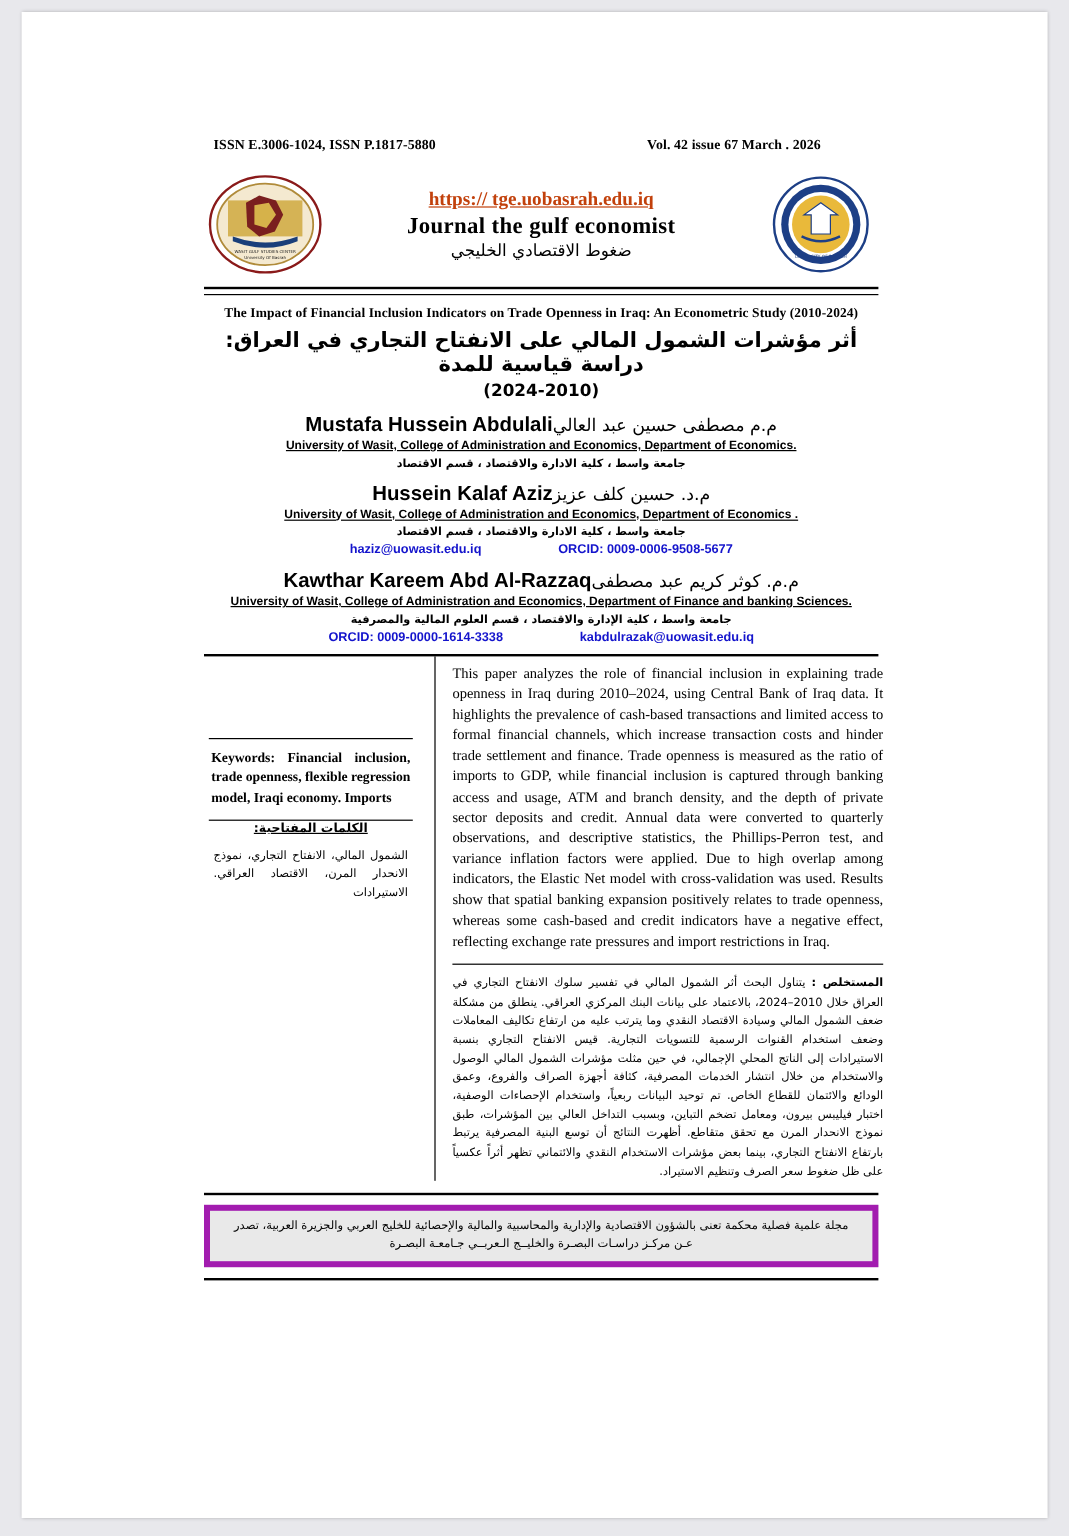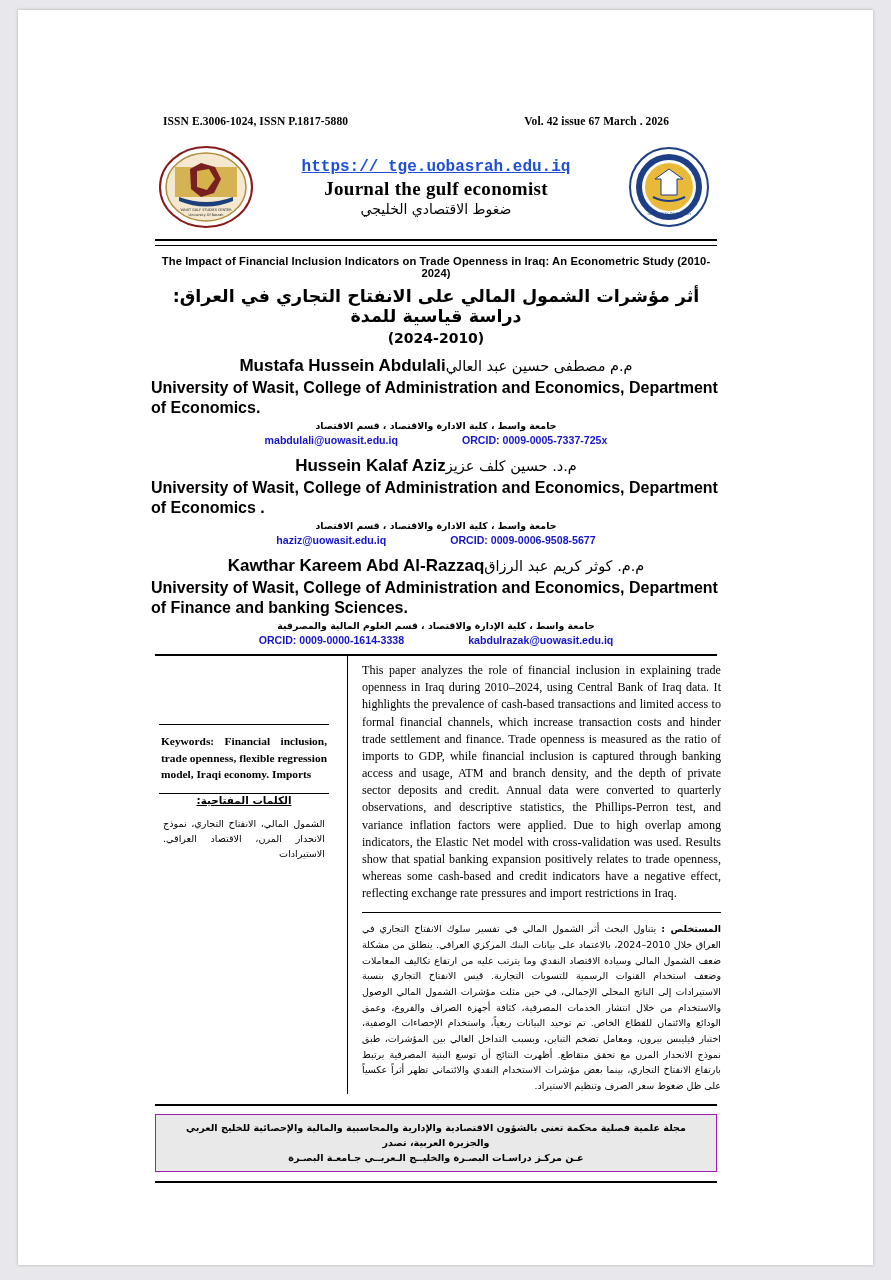--- a/index.html
+++ b/index.html
@@ -17,21 +17,21 @@
     position: absolute;
     left: 18px;
     top: 10px;
     width: 855px;
     height: 1255px;
     background: #ffffff;
     box-shadow: 0 0 3px rgba(0,0,0,0.25);
   }
   .content {
     position: absolute;
-    left: 133px;
+    left: 148px;
     top: 105px;
     width: 570px;
   }
 
   
   .issn-row {
     display: flex;
     justify-content: space-between;
     align-items: baseline;
     font-family: "Liberation Serif", serif;
@@ -58,24 +58,24 @@
     flex: 0 0 auto;
     position: relative;
   }
   .logo-left svg, .logo-right svg { display:block; }
   .masthead-center {
     flex: 1 1 auto;
     text-align: center;
     padding: 0 4px;
   }
   .journal-url {
-    font-family: Liberation Mono, monospace;
+    font-family: Liberation Serif, serif;
     font-weight: bold;
     font-size: 16px;
-    color: #1d4ed8;
+    color: #c2410c;
     text-decoration: underline;
     display: block;
     margin-bottom: 2px;
   }
   .journal-title-en {
     font-family: "Liberation Serif", serif;
     font-weight: bold;
     font-size: 19px;
     color: #000;
     letter-spacing: 0.3px;
@@ -92,21 +92,21 @@
     margin: 6px 4px 0 4px;
   }
   .rule-thin {
     border-top: 1px solid #000;
     margin: 4px 4px 0 4px;
   }
 
   
   .title-en {
     text-align: center;
-    font-family: Liberation Sans, sans-serif;
+    font-family: Liberation Serif, serif;
     font-weight: bold;
     font-size: 11.2px;
     color: #000;
     margin-top: 9px;
     letter-spacing: 0.1px;
   }
   .title-ar {
     text-align: center;
     font-family: "DejaVu Sans", sans-serif;
     font-weight: bold;
@@ -139,26 +139,28 @@
     color: #000;
   }
   .author-name-ar {
     font-family: "DejaVu Sans", sans-serif;
     font-weight: normal;
     font-size: 14.5px;
     color: #000;
     direction: rtl;
   }
   .affil-en {
+    text-align: center;
     font-family: "Liberation Sans", sans-serif;
     font-weight: bold;
-    font-size: 16px;
+    font-size: 10px;
     color: #000;
     margin-top: 2px;
     line-height: 1.25;
+    text-decoration: underline;
   }
   .affil-ar {
     text-align: center;
     font-family: "DejaVu Sans", sans-serif;
     font-weight: bold;
     font-size: 9.4px;
     color: #000;
     direction: rtl;
     margin-top: 2px;
   }
@@ -262,26 +264,26 @@
   .abstract-ar b { font-weight: bold; }
 
   
   .footer-rule {
     border-top: 2.2px solid #000;
     margin: 10px 4px 0 4px;
   }
   .footer-box {
     margin: 8px 4px 0 4px;
     background: #e9e9e9;
-    border: 1px solid #a21caf;
+    border: 5px solid #a21caf;
     padding: 6px 10px;
     text-align: center;
     direction: rtl;
     font-family: "DejaVu Sans", sans-serif;
-    font-weight: bold;
+    font-weight: normal;
     font-size: 9.6px;
     line-height: 1.55;
     color: #000;
   }
   .footer-rule-bottom {
     border-top: 2.2px solid #000;
     margin: 9px 4px 0 4px;
   }
 </style>
 </head>
@@ -336,43 +338,39 @@
     <div class="title-ar">أثر مؤشرات الشمول المالي على الانفتاح التجاري في العراق: دراسة قياسية للمدة</div>
     <div class="title-ar-years">(2024-2010)</div>
 
     <div class="author-block">
       <div class="author-row">
         <span class="author-name-en">Mustafa Hussein Abdulali</span>
         <span class="author-name-ar">م.م مصطفى حسين عبد العالي</span>
       </div>
       <div class="affil-en">University of Wasit, College of Administration and Economics, Department of Economics.</div>
       <div class="affil-ar">جامعة واسط ، كلية الادارة والاقتصاد ، قسم الاقتصاد</div>
-      <div class="contact-row">
-        <a class="email" href="#">mabdulali@uowasit.edu.iq</a>
-        <span class="orcid">ORCID: 0009-0005-7337-725x</span>
-      </div>
     </div>
 
     <div class="author-block">
       <div class="author-row">
         <span class="author-name-en">Hussein Kalaf Aziz</span>
         <span class="author-name-ar">م.د. حسين كلف عزيز</span>
       </div>
       <div class="affil-en">University of Wasit, College of Administration and Economics, Department of Economics .</div>
       <div class="affil-ar">جامعة واسط ، كلية الادارة والاقتصاد ، قسم الاقتصاد</div>
       <div class="contact-row">
         <a class="email" href="#">haziz@uowasit.edu.iq</a>
         <span class="orcid">ORCID: 0009-0006-9508-5677</span>
       </div>
     </div>
 
     <div class="author-block">
       <div class="author-row">
         <span class="author-name-en">Kawthar Kareem Abd Al-Razzaq</span>
-        <span class="author-name-ar">م.م. كوثر كريم عبد الرزاق</span>
+        <span class="author-name-ar">م.م. كوثر كريم عبد مصطفى</span>
       </div>
       <div class="affil-en">University of Wasit, College of Administration and Economics, Department of Finance and banking Sciences.</div>
       <div class="affil-ar">جامعة واسط ، كلية الإدارة والاقتصاد ، قسم العلوم المالية والمصرفية</div>
       <div class="contact-row">
         <span class="orcid">ORCID: 0009-0000-1614-3338</span>
         <a class="email" href="#">kabdulrazak@uowasit.edu.iq</a>
       </div>
     </div>
 
     <div class="authors-rule"></div>

